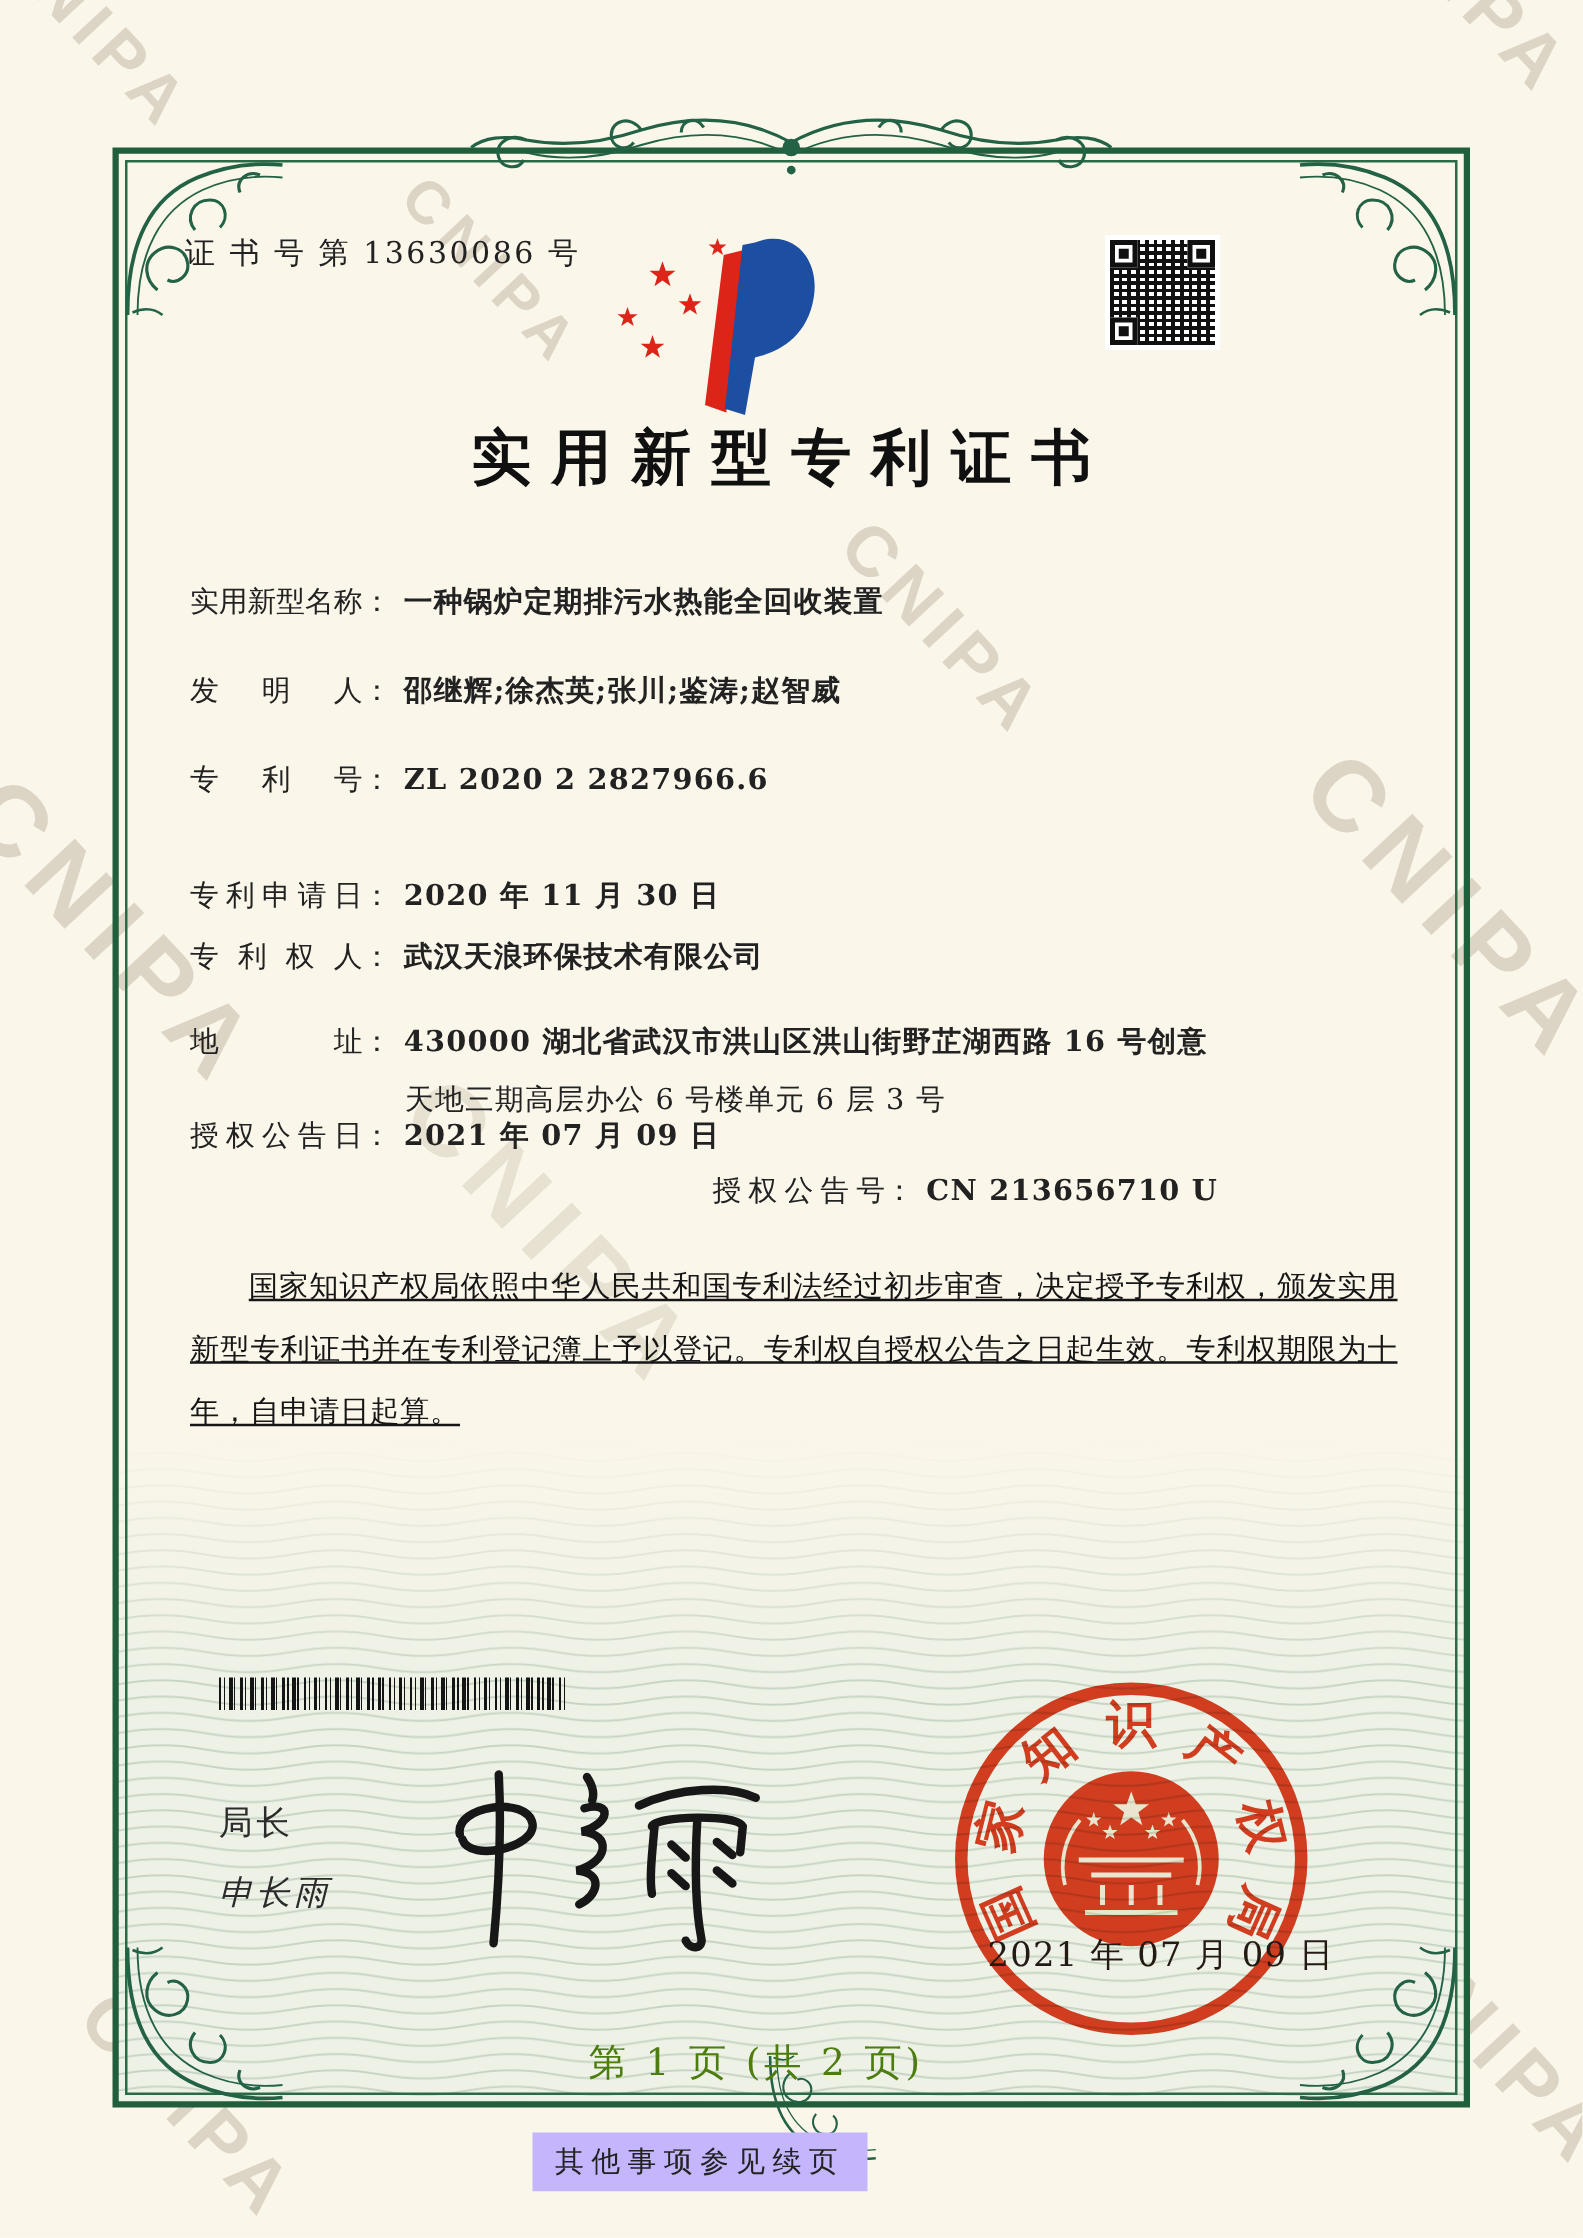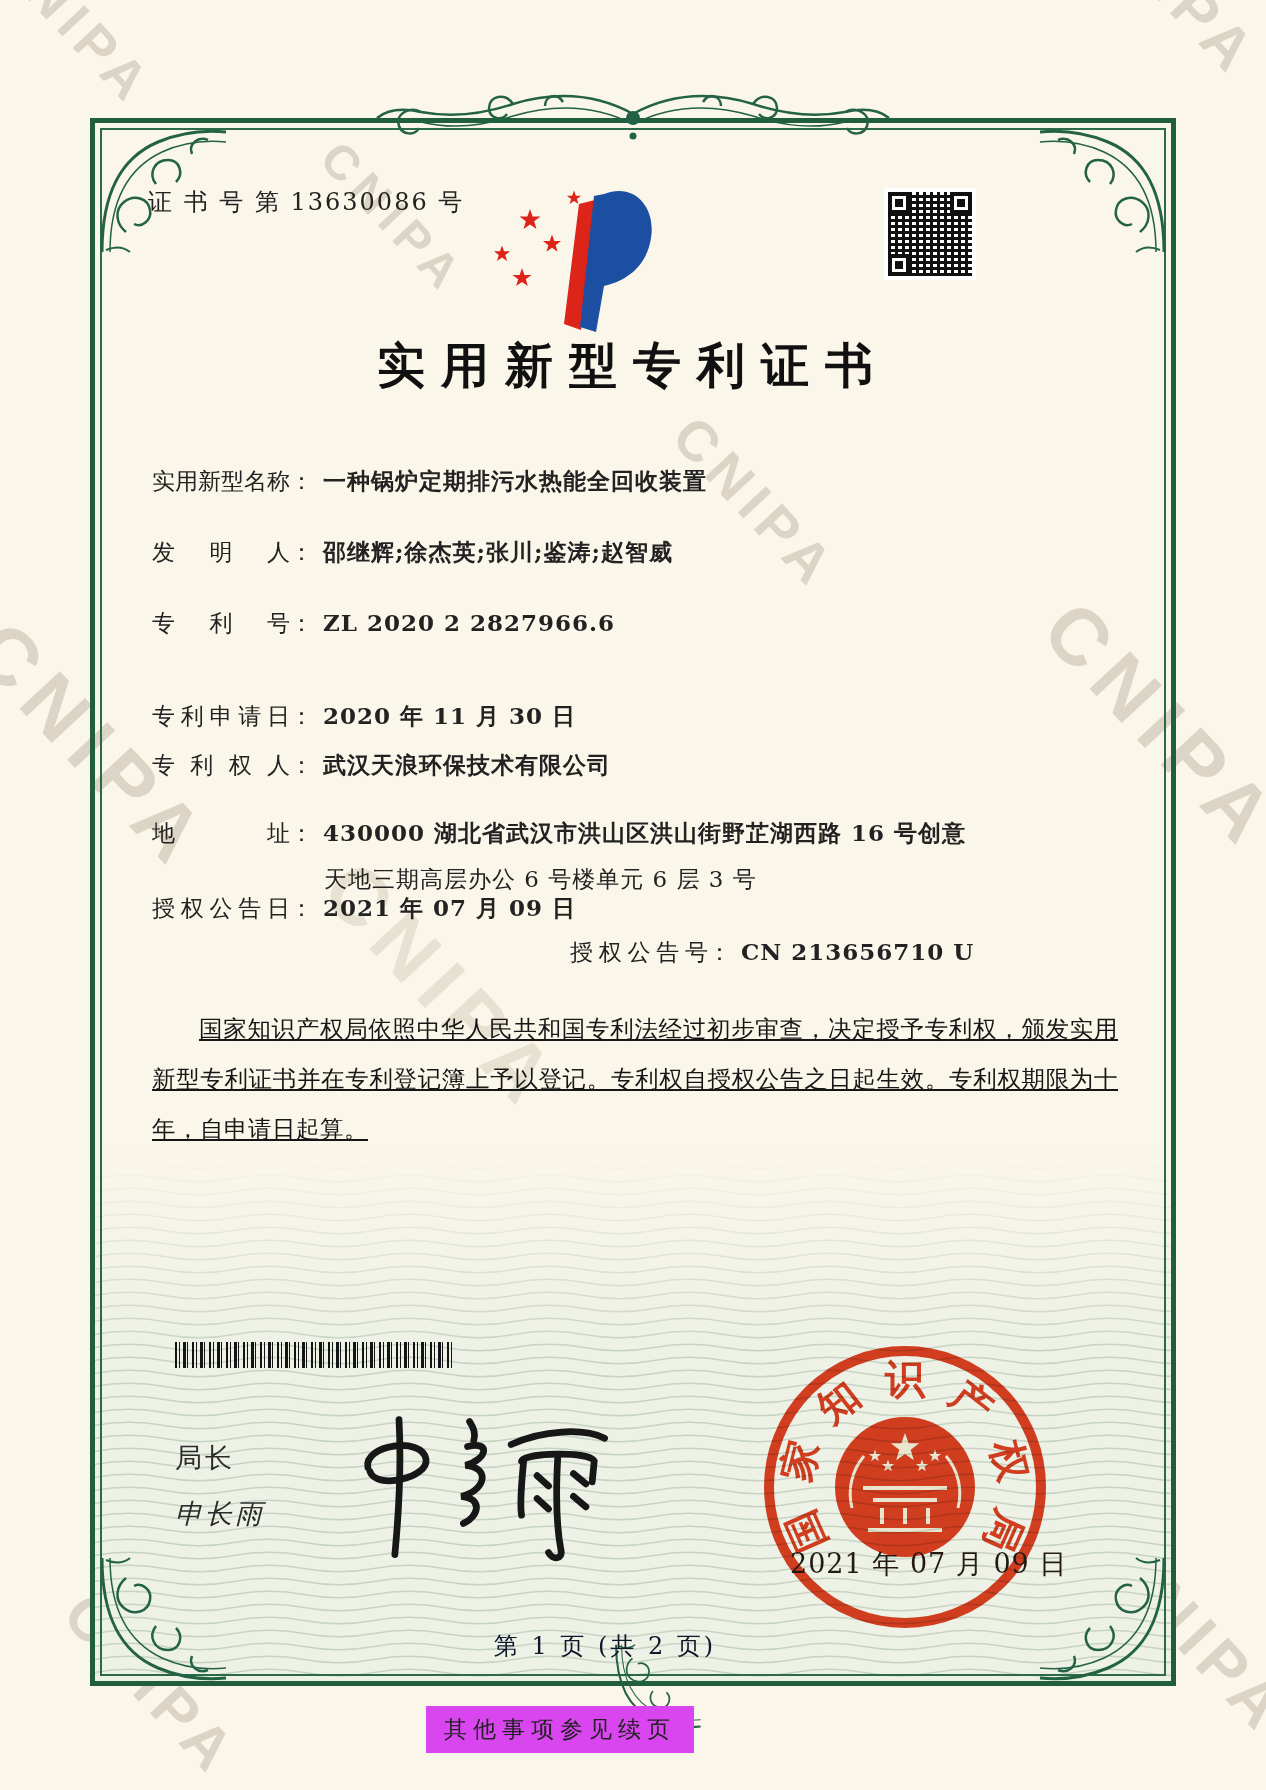--- a/index.html
+++ b/index.html
@@ -72,22 +72,22 @@
   .sc1{transform:translate(-50%,-50%) rotate(-76deg)  translateY(-108px);}
   .sc2{transform:translate(-50%,-50%) rotate(-38deg)  translateY(-108px);}
   .sc3{transform:translate(-50%,-50%) rotate(0deg)    translateY(-108px);}
   .sc4{transform:translate(-50%,-50%) rotate(38deg)   translateY(-108px);}
   .sc5{transform:translate(-50%,-50%) rotate(76deg)   translateY(-108px);}
   .sc6{transform:translate(-50%,-50%) rotate(114deg)  translateY(-108px);}
   .emblem{position:absolute;left:66px;top:66px;width:150px;height:150px;}
   .seal-date{position:absolute;left:790px;top:1546px;width:240px;text-align:center;z-index:7;
              font-size:27px;color:#241a14;white-space:nowrap;letter-spacing:1px;}
   .page-footer{position:absolute;left:90px;top:1630px;width:1030px;text-align:center;z-index:5;
-               font-size:24px;color:#0f172a;letter-spacing:3px;}
-  .cont-note{position:absolute;left:426px;top:1706px;z-index:5;background:#d946ef;
+               font-size:30px;color:#4d7c0f;letter-spacing:3px;}
+  .cont-note{position:absolute;left:426px;top:1706px;z-index:5;background:#c4b5fd;
              padding:8px 18px;font-size:23px;letter-spacing:6px;color:#222;text-align:center;}
 </style>
 </head>
 <body>
 
 <div class="page">
 
   <svg width="0" height="0" style="position:absolute">
     <defs>
       <g id="corner-orn" stroke="#236245" fill="none" stroke-width="3">

